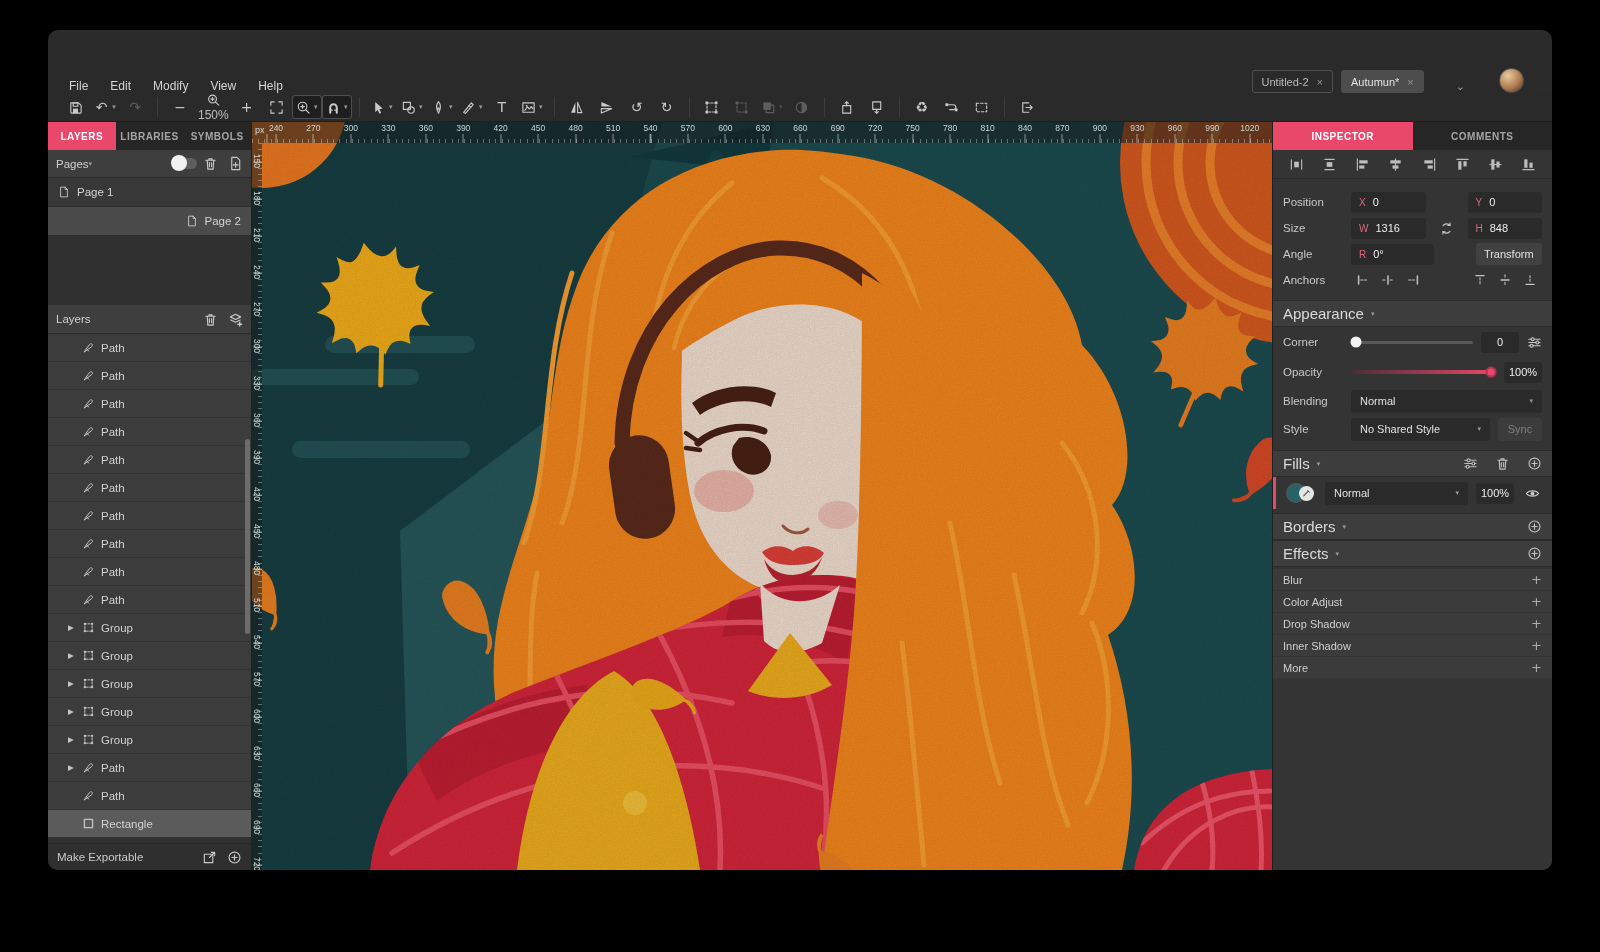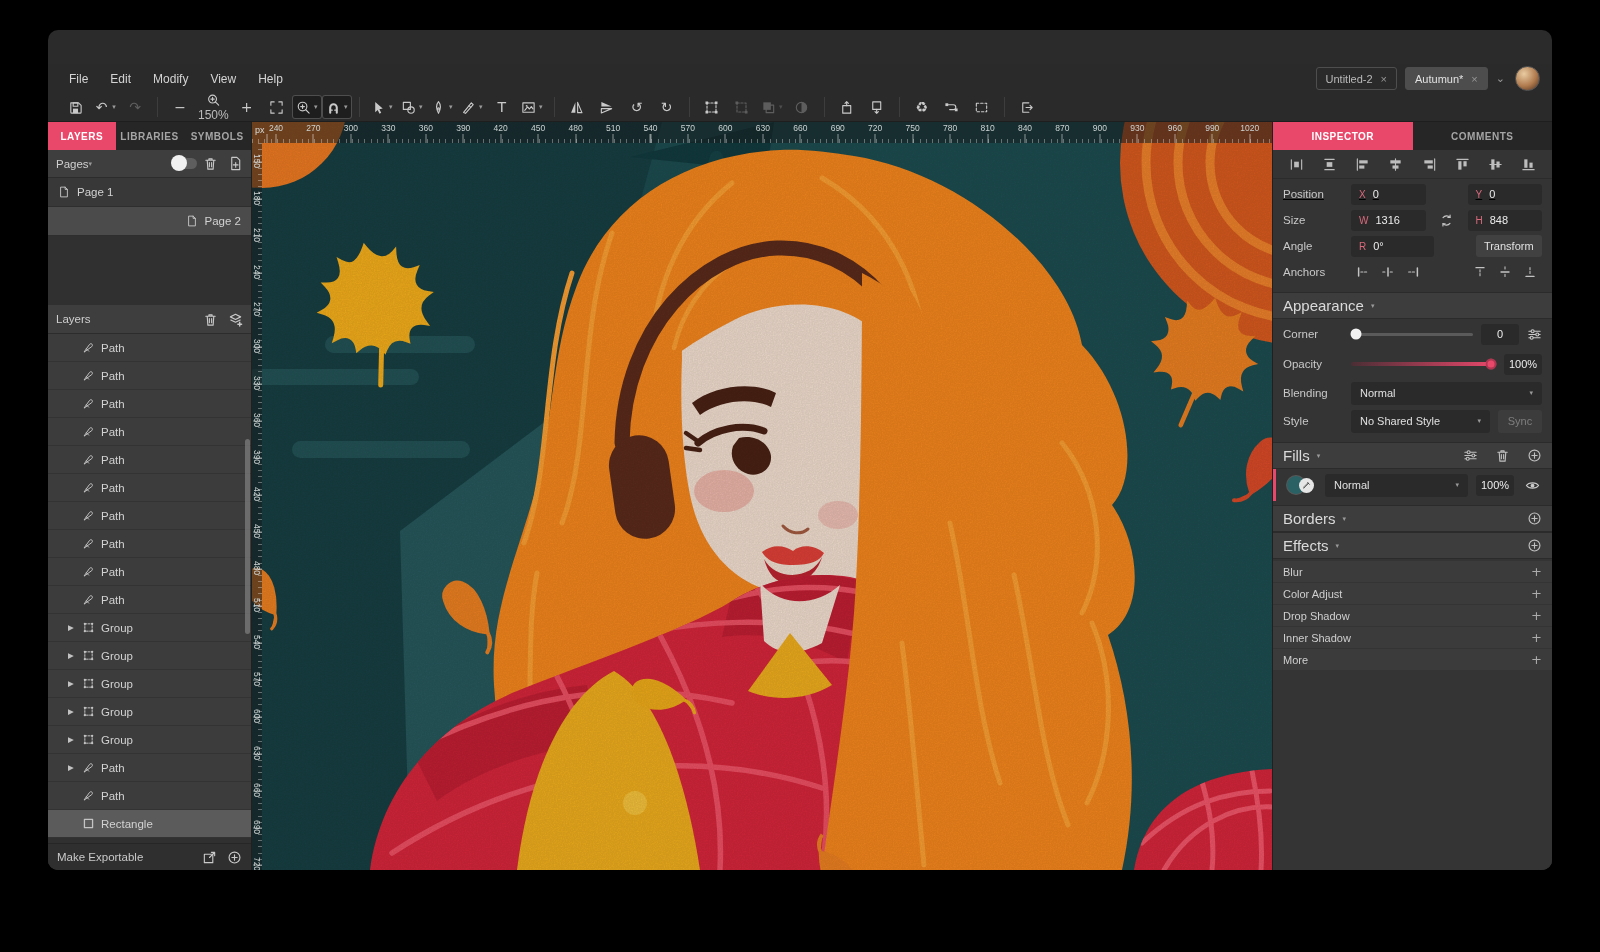--- a/index.html
+++ b/index.html
@@ -10,21 +10,21 @@
     border-radius:10px;overflow:hidden;box-shadow:0 30px 80px rgba(0,0,0,.8),0 6px 24px rgba(0,0,0,.6);}
   
   .titlebar{position:absolute;top:0;left:0;right:0;height:34px;background:#ffffff;display:flex;align-items:center;}
   .traffic{display:flex;gap:8px;margin-left:14px;}
   .traffic span{width:12px;height:12px;border-radius:50%;display:block;}
   .tl-close{background:#ff5f57;} .tl-min{background:#febc2e;} .tl-max{background:#28c840;}
   .win-title{position:absolute;left:0;right:0;text-align:center;font-size:12px;color:#3c3c3c;pointer-events:none;}
   .tb-right{position:absolute;right:14px;display:flex;gap:18px;align-items:center;color:#434343;}
   .tb-right .icn{width:16px;height:16px;color:#434343;}
   
-  .menubar{position:absolute;top:34px;left:0;right:0;height:29px;background:#2a2a2a;display:flex;align-items:center;border-bottom:1px solid #222;}
+  .menubar{position:absolute;top:34px;left:0;right:16px;height:29px;background:#2a2a2a;display:flex;align-items:flex-end;border-bottom:1px solid #222;gap:24px;}
   .menus{display:flex;margin-left:10px;}
   .menu-item{color:#d4d4d4;font-size:12px;padding:0 11px;cursor:default;}
   .doc-tabs{margin-left:auto;display:flex;align-items:center;gap:8px;margin-right:8px;}
   .doc-tab{height:21px;display:flex;align-items:center;padding:0 9px;border:1px solid #4e4e4e;border-radius:3px;
     color:#b9b9b9;font-size:11px;gap:8px;background:transparent;}
   .doc-tab.active{background:#4d4d4d;border-color:#4d4d4d;color:#e2e2e2;}
   .doc-tab .tab-close{color:#969696;font-size:11px;}
   .chev-more{color:#9a9a9a;font-size:11px;margin-right:10px;font-family:"DejaVu Sans",sans-serif;}
   .avatar{width:23px;height:23px;border-radius:50%;margin-right:12px;border:1px solid #555;
     background:radial-gradient(circle at 35% 30%,#e9cba2,#b07b4e 55%,#5e3c27 90%);}
@@ -1009,21 +1009,21 @@
               <svg viewBox="0 0 16 16">
                 <g stroke="currentColor" fill="none" stroke-width="1.2" stroke-linecap="round" stroke-linejoin="round">
                   <path d="M2 13.5h12"></path>
                   <rect x="3.5" y="2.5" width="3.4" height="9" fill="currentColor" stroke="none"></rect>
                   <rect x="9" y="6" width="3.4" height="5.5" fill="currentColor" stroke="none"></rect>
                 </g>
               </svg>
             </span>
           </div>
 
-        <div class="insp-row prop-row" style="margin-top:2px;text-decoration:underline;">
+        <div class="insp-row prop-row" style="margin-top:10px;">
           <span class="prop-label">Position</span>
           <div class="field">
             <span class="fkey">X</span>
             <span class="fval">0</span>
           </div>
           <span class="mid-icn"></span>
           <div class="field">
             <span class="fkey">Y</span>
             <span class="fval">0</span>
           </div>

